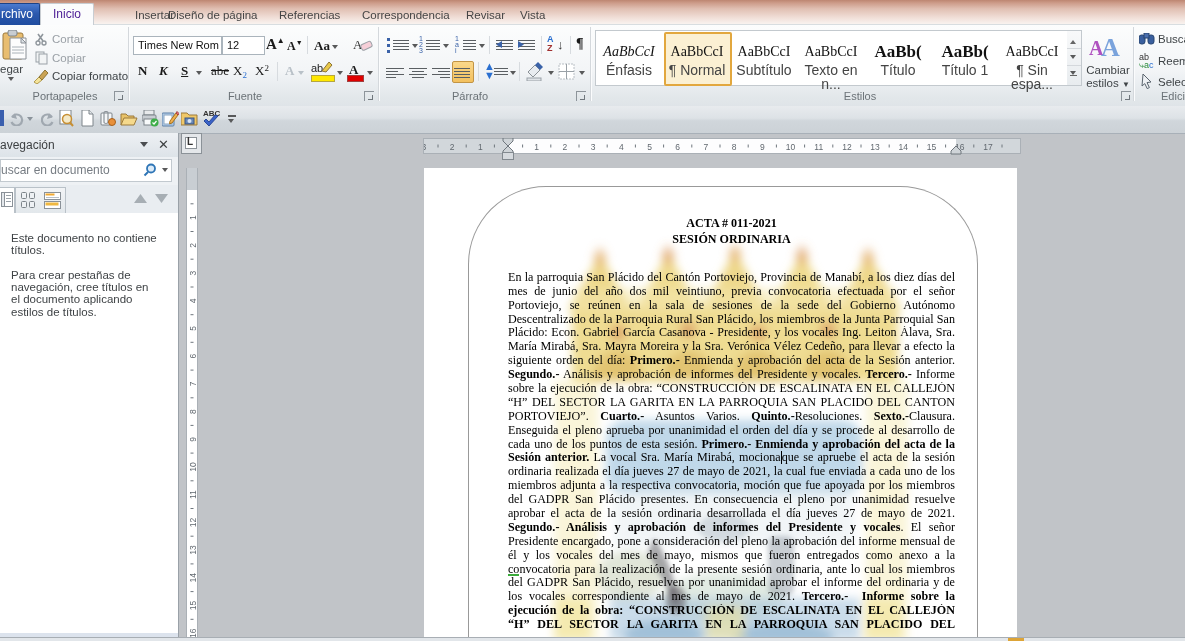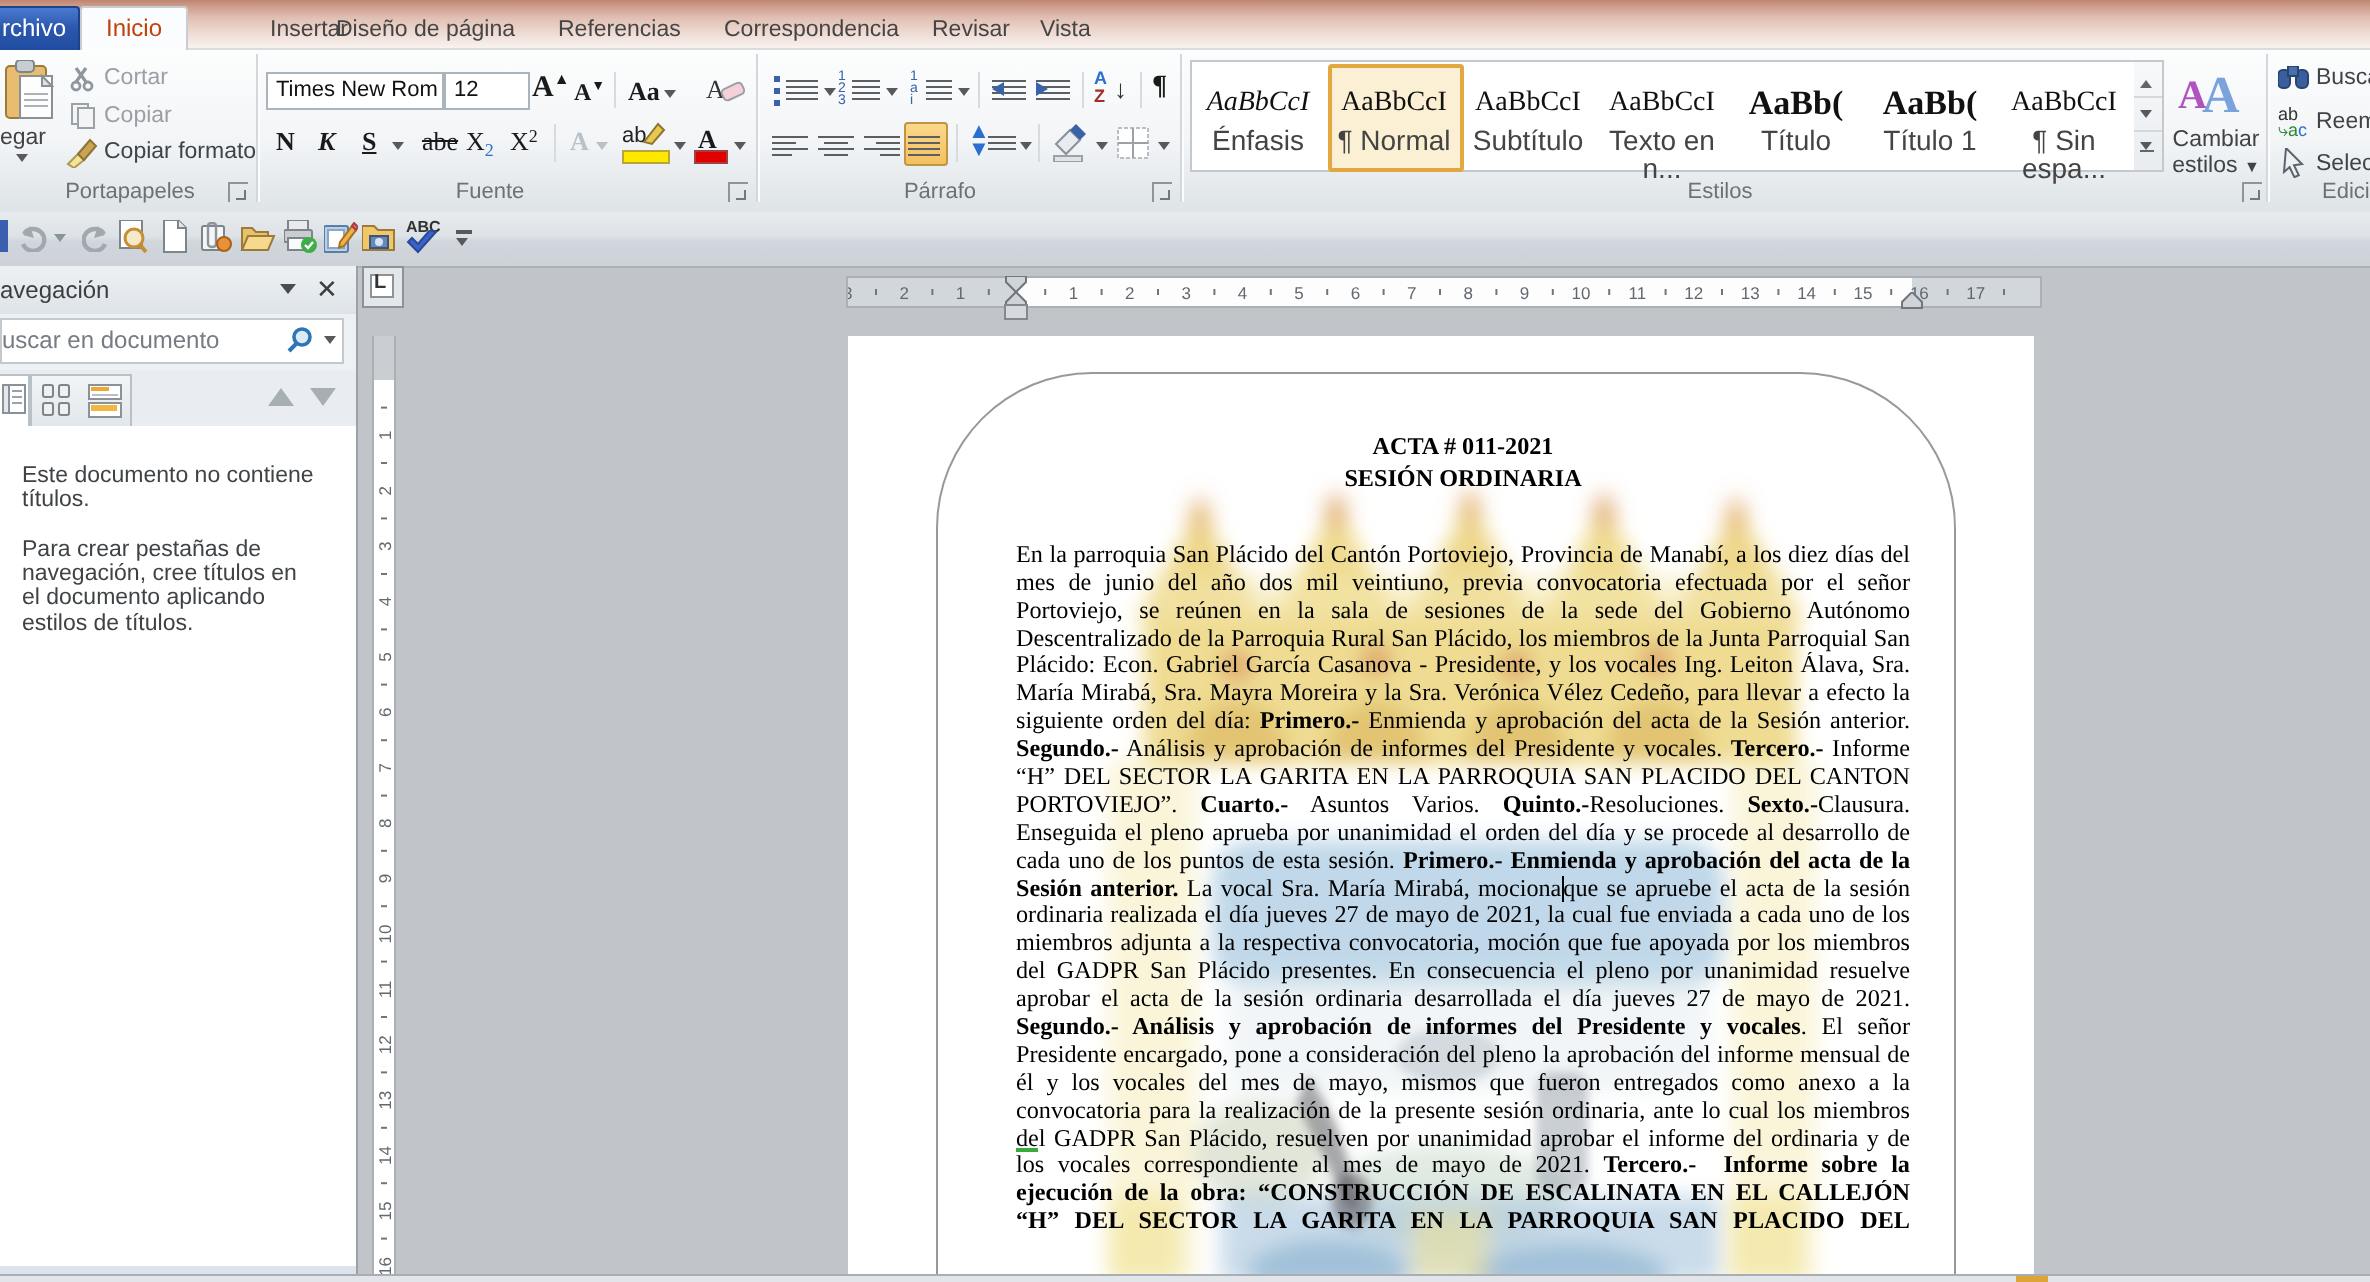--- a/index.html
+++ b/index.html
@@ -7,21 +7,21 @@
   .abs{position:absolute;}
   
   #tabrow{left:0;top:0;width:1185px;height:25px;
     background:linear-gradient(#bd8671 0%,#cd9c8a 12%,#e0bfb2 35%,#eedad2 65%,#f7eeea 90%,#faf5f2 100%);box-shadow:inset 0 -1px 0 #d8dde0;}
   .tab{position:absolute;top:5px;height:20px;line-height:20px;font-size:11.5px;color:#454545;}
   #tab-archivo{left:0;top:3px;width:38px;height:22px;background:linear-gradient(#4a7ad0,#2b58ad 45%,#1f4c9f);
     border:1px solid #1c4287;border-bottom:none;border-left:none;border-radius:0 2px 0 0;
     color:#fff;font-size:12px;line-height:21px;padding-left:1px;}
   #tab-inicio{left:40px;top:3px;width:52px;height:22px;background:#fbfcfd;
     border:1px solid #c8cdd2;border-bottom:none;border-radius:2px 2px 0 0;
-    text-align:center;line-height:21px;font-size:12px;color:#c2410c;}
+    text-align:center;line-height:21px;font-size:12px;color:#4c1d95;}
   
   #ribbon{left:0;top:25px;width:1185px;height:81px;
     background:linear-gradient(#fcfdfd 0%,#f3f5f7 55%,#e9edf0 75%,#e2e7ea 90%,#dfe4e8 100%);
     border-bottom:1px solid #b7bdc3;}
   .gsep{position:absolute;top:2px;width:1px;height:74px;background:#d4d8dc;border-right:1px solid #fbfcfd;}
   .glabel{position:absolute;top:64px;height:14px;line-height:14px;font-size:11px;color:#6b7277;text-align:center;}
   .launch{position:absolute;top:66px;width:9px;height:9px;border-left:1.2px solid #8d949a;border-top:1.2px solid #8d949a;}
   .launch:after{content:"";position:absolute;left:3px;top:3px;width:4px;height:4px;
      border-right:1.2px solid #70777d;border-bottom:1.2px solid #70777d;}
   .combo{position:absolute;background:#fff;border:1px solid #aab4bc;height:17px;font-size:11px;color:#111;
@@ -583,20 +583,21 @@
   </div>
   <div id="doctext">
     <div class="jl">En la parroquia San Plácido del Cantón Portoviejo, Provincia de Manabí, a los diez días del</div>
     <div class="jl">mes de junio del año dos mil veintiuno, previa convocatoria efectuada por el señor</div>
     <div class="jl">Portoviejo, se reúnen en la sala de sesiones de la sede del Gobierno Autónomo</div>
     <div class="jl">Descentralizado de la Parroquia Rural San Plácido, los miembros de la Junta Parroquial San</div>
     <div class="jl">Plácido: Econ. Gabriel García Casanova - Presidente, y los vocales Ing. Leiton Álava, Sra.</div>
     <div class="jl">María Mirabá, Sra. Mayra Moreira y la Sra. Verónica Vélez Cedeño, para llevar a efecto la</div>
     <div class="jl">siguiente orden del día: <b>Primero.-</b> Enmienda y aprobación del acta de la Sesión anterior.</div>
     <div class="jl"><b>Segundo.-</b> Análisis y aprobación de informes del Presidente y vocales. <b>Tercero.-</b> Informe</div>
+    <div class="jl">sobre la ejecución de la obra: “CONSTRUCCIÓN DE ESCALINATA EN EL CALLEJÓN</div>
     <div class="jl">“H” DEL SECTOR LA GARITA EN LA PARROQUIA SAN PLACIDO DEL CANTON</div>
     <div class="jl">PORTOVIEJO”. <b>Cuarto.-</b> Asuntos Varios. <b>Quinto.-</b>Resoluciones. <b>Sexto.-</b>Clausura.</div>
     <div class="jl">Enseguida el pleno aprueba por unanimidad el orden del día y se procede al desarrollo de</div>
     <div class="jl">cada uno de los puntos de esta sesión. <b>Primero.- Enmienda y aprobación del acta de la</b></div>
     <div class="jl"><b>Sesión anterior.</b> La vocal Sra. María Mirabá, mociona<span style="border-left:1px solid #000;"></span>que se apruebe el acta de la sesión</div>
     <div class="jl">ordinaria realizada el día jueves 27 de mayo de 2021, la cual fue enviada a cada uno de los</div>
     <div class="jl">miembros adjunta a la respectiva convocatoria, moción que fue apoyada por los miembros</div>
     <div class="jl">del GADPR San Plácido presentes. En consecuencia el pleno por unanimidad resuelve</div>
     <div class="jl">aprobar el acta de la sesión ordinaria desarrollada el día jueves 27 de mayo de 2021.</div>
     <div class="jl"><b>Segundo.- Análisis y aprobación de informes del Presidente y vocales</b>. El señor</div>

